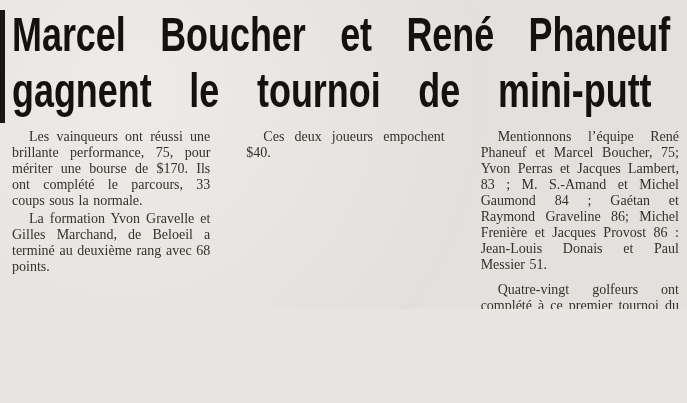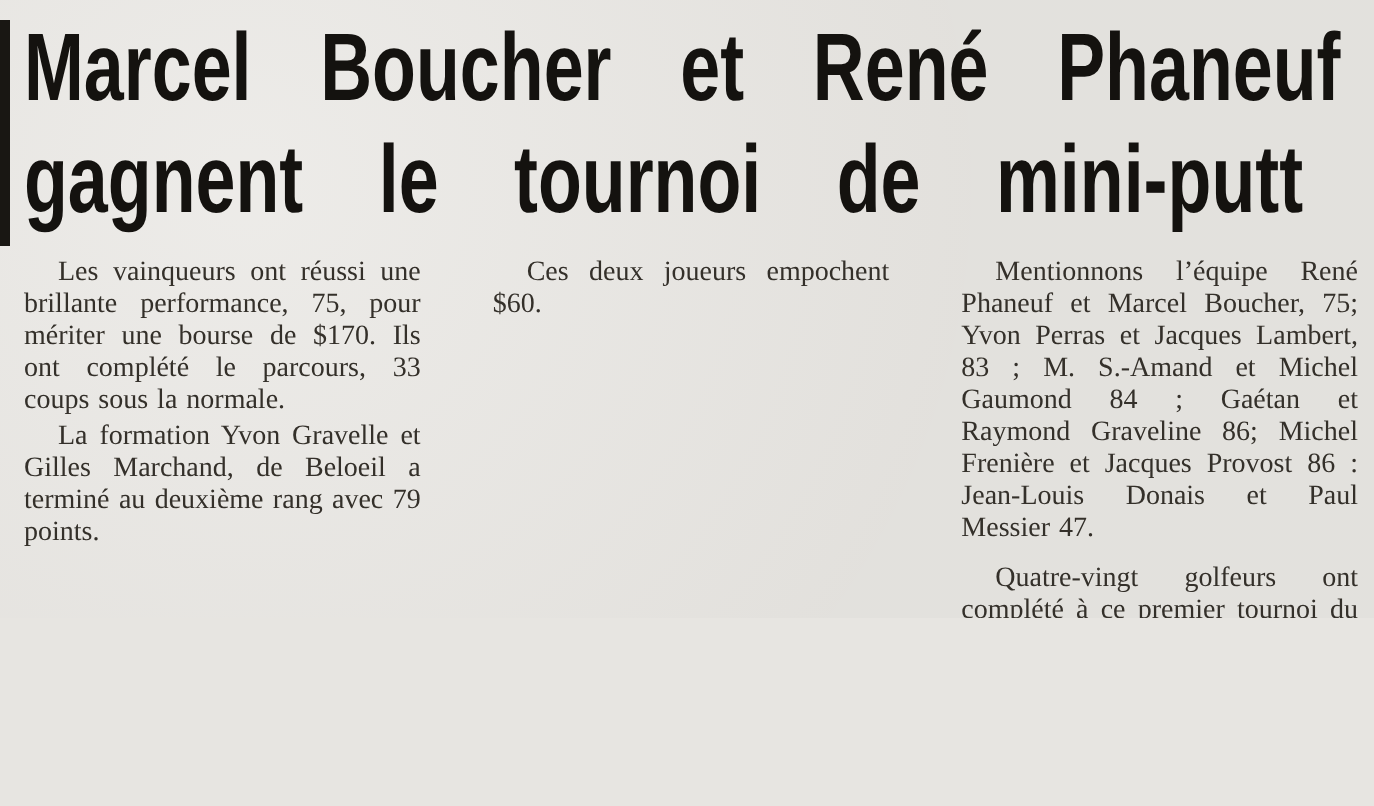--- a/index.html
+++ b/index.html
@@ -81,29 +81,29 @@
 
   <div class="headline-wrap">
     <div class="h-line">Marcel Boucher et René Phaneuf</div>
     <div class="h-line second">gagnent le tournoi de mini-putt</div>
   </div>
 
   <div class="cols">
 
     <div class="col col-1">
       <p>Les vainqueurs ont réussi une brillante performance, 75, pour mériter une bourse de $170. Ils ont complété le parcours, 33 coups sous la normale.</p>
-      <p>La formation Yvon Gravelle et Gilles Marchand, de Beloeil a terminé au deuxième rang avec 79 points.</p>
+      <p>La formation Yvon Gravelle et Gilles Marchand, de Beloeil a terminé au deuxième rang avec 68 points.</p>
     </div>
 
     <div class="col col-2">
-      <p>Ces deux joueurs empochent $60.</p>
+      <p>Ces deux joueurs empochent $40.</p>
     </div>
 
     <div class="col col-3">
-      <p>Mentionnons l’équipe René Phaneuf et Marcel Boucher, 75; Yvon Perras et Jacques Lambert, 83 ; M. S.-Amand et Michel Gaumond 84 ; Gaétan et Raymond Graveline 86; Michel Frenière et Jacques Provost 86 : Jean-Louis Donais et Paul Messier 47.</p>
+      <p>Mentionnons l’équipe René Phaneuf et Marcel Boucher, 75; Yvon Perras et Jacques Lambert, 83 ; M. S.-Amand et Michel Gaumond 84 ; Gaétan et Raymond Graveline 86; Michel Frenière et Jacques Provost 86 : Jean-Louis Donais et Paul Messier 51.</p>
       <p>Quatre-vingt golfeurs ont complété à ce premier tournoi du mini-putt de S.-Hyacinthe.</p>
     </div>
 
   </div>
 
   <div class="bottom-rule"></div>
 
 </div>
 
 </body></html>

